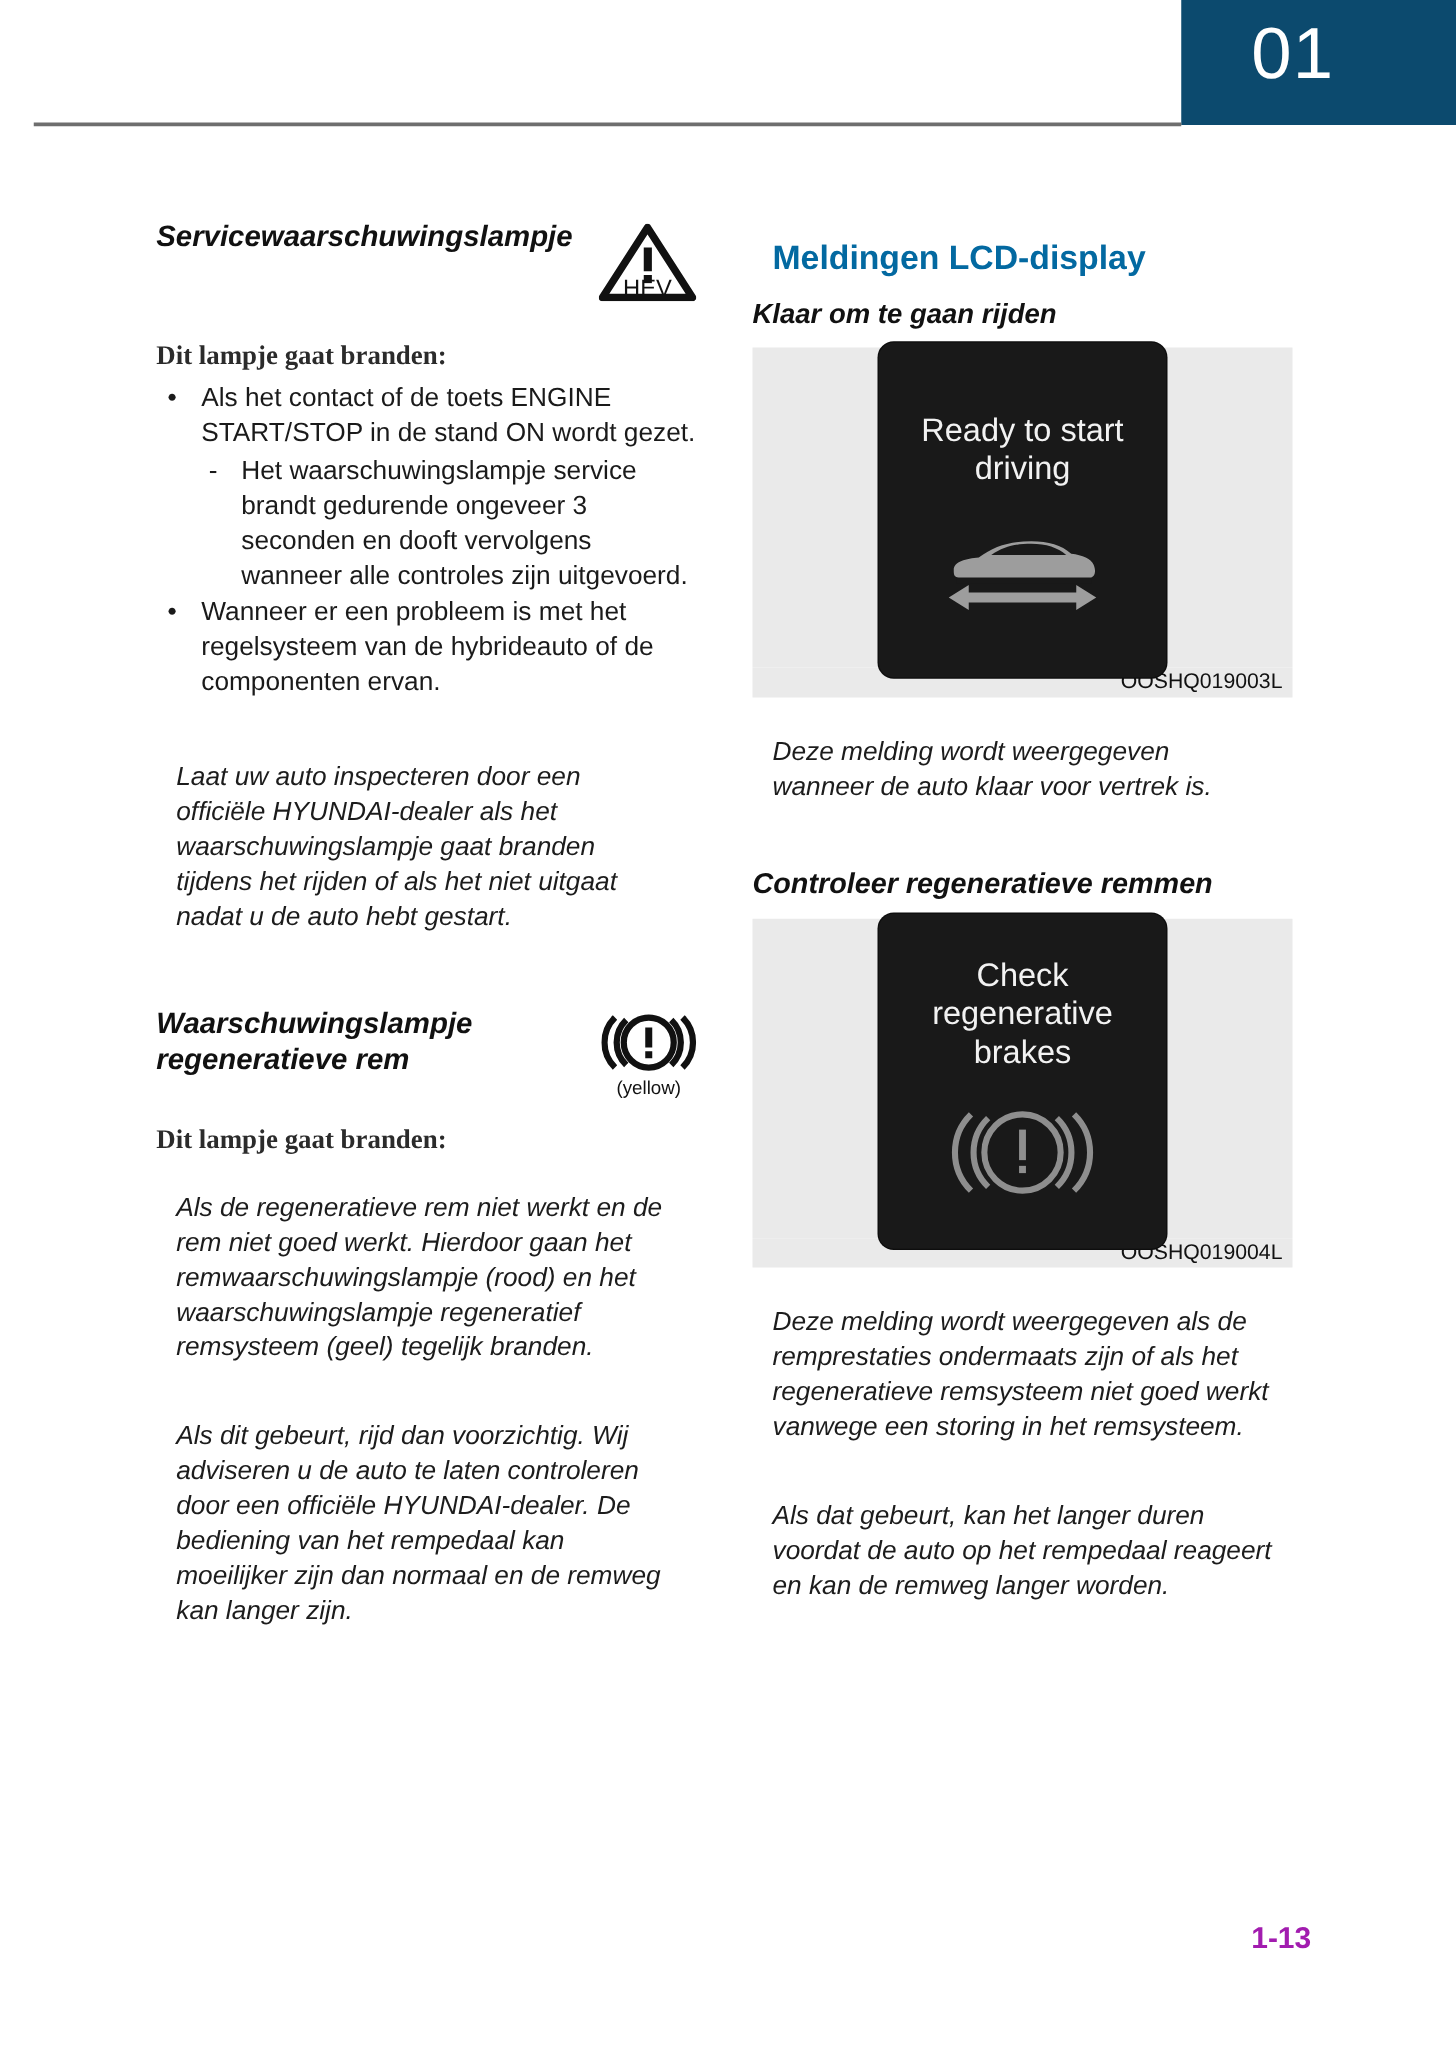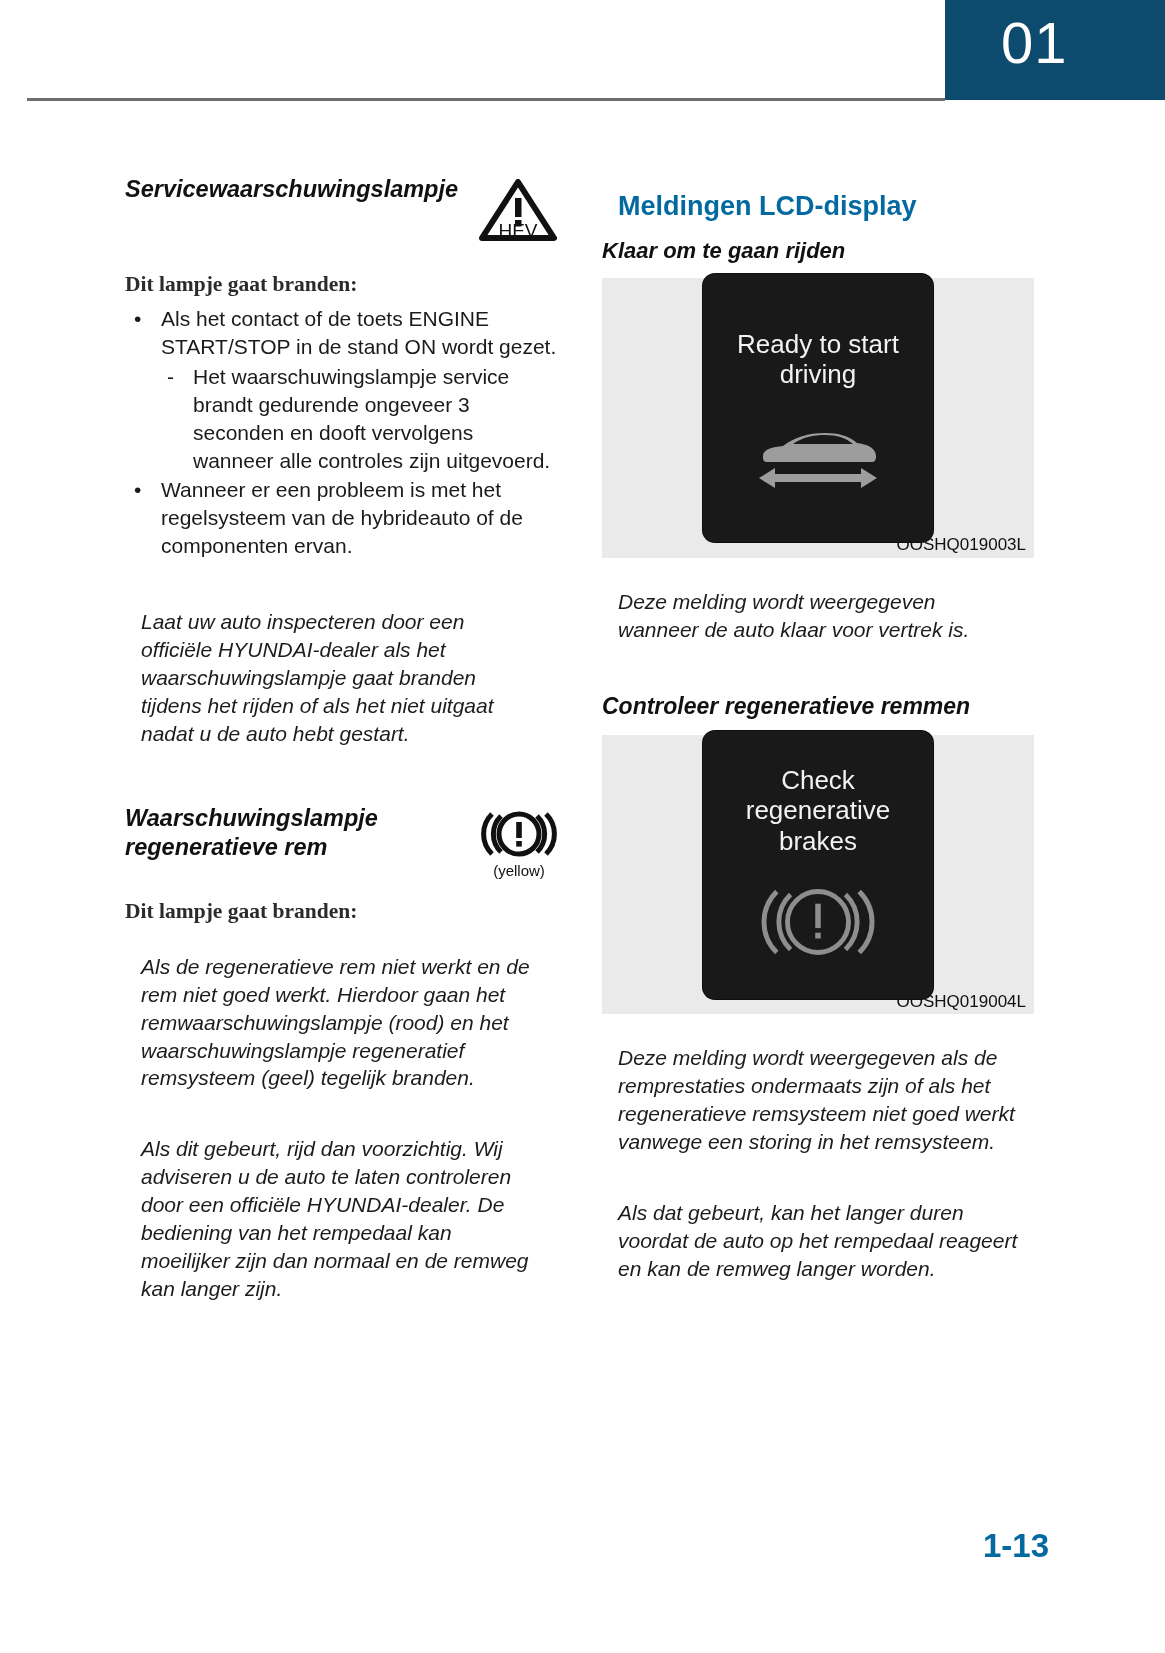--- a/index.html
+++ b/index.html
@@ -192,23 +192,23 @@
     padding: 2px 8px 3px 0;
     background: #eaeaea;
     line-height: 1.1;
   }
 
   
   .page-num {
     position: absolute;
     right: 116px;
     bottom: 88px;
-    font-size: 33px;
-    font-weight: bold;
-    color: #0369a1;
+    font-size: 24px;
+    font-weight: bold;
+    color: #a21caf;
   }
 </style>
 </head>
 <body>
 
 <div class="chapter-tab">
   <div class="num">01</div>
 </div>
 <div class="header-rule"></div>
 

